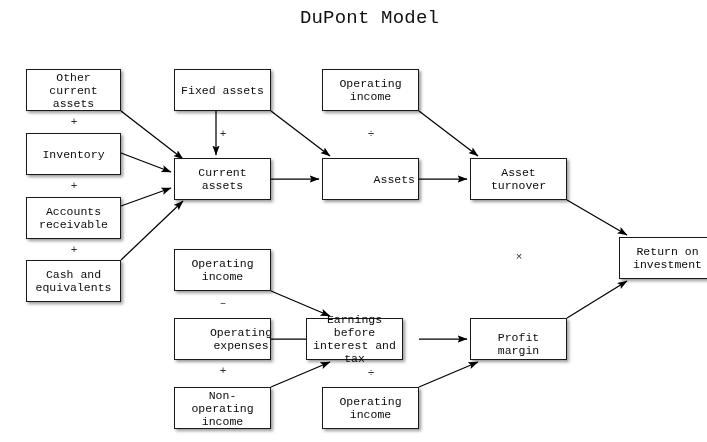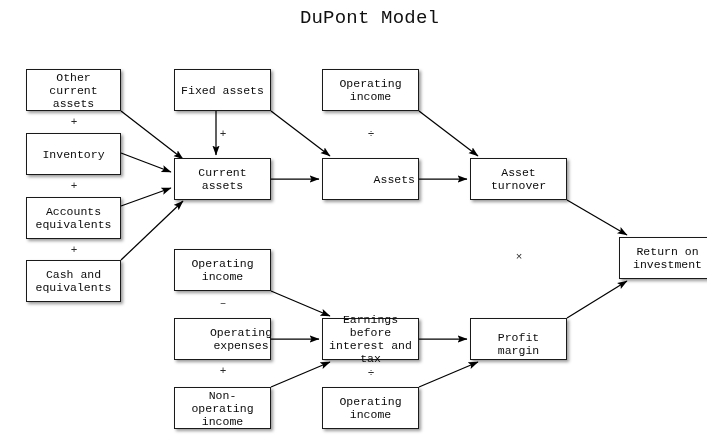--- a/index.html
+++ b/index.html
@@ -92,21 +92,21 @@
   </svg>
 
   <div id="node-layer">
       <div class="node" style="left: 10px; top: 69px; width: 95px; height: 42px;">
         <span>Other current assets</span>
       </div>
       <div class="node" style="left: 10px; top: 133px; width: 95px; height: 42px;">
         <span>Inventory</span>
       </div>
       <div class="node" style="left: 10px; top: 197px; width: 95px; height: 42px;">
-        <span>Accounts equivalents</span>
+        <span>Accounts receivable</span>
       </div>
       <div class="node" style="left: 10px; top: 260px; width: 95px; height: 42px;">
         <span>Cash and equivalents</span>
       </div>
       <div class="node" style="left: 158px; top: 69px; width: 97px; height: 42px;">
         <span>Fixed assets</span>
       </div>
       <div class="node" style="left: 158px; top: 158px; width: 97px; height: 42px;">
         <span>Current assets</span>
       </div>
@@ -124,21 +124,21 @@
       </div>
       <div class="node" style="left: 158px; top: 249px; width: 97px; height: 42px;">
         <span>Operating income</span>
       </div>
       <div class="node" style="left: 158px; top: 318px; width: 97px; height: 42px; padding-left: 40px;">
         <span>Operating expenses</span>
       </div>
       <div class="node" style="left: 158px; top: 387px; width: 97px; height: 42px;">
         <span>Non-operating income</span>
       </div>
-      <div class="node" style="left: 306px; top: 318px; width: 97px; height: 42px;">
+      <div class="node" style="left: 290px; top: 318px; width: 97px; height: 42px;">
         <span>Earnings before interest and tax</span>
       </div>
       <div class="node" style="left: 306px; top: 387px; width: 97px; height: 42px;">
         <span>Operating income</span>
       </div>
       <div class="node" style="left: 454px; top: 318px; width: 97px; height: 42px; align-items: flex-end;">
         <span>Profit margin</span>
       </div>
     </div>
   <div id="operator-layer">

